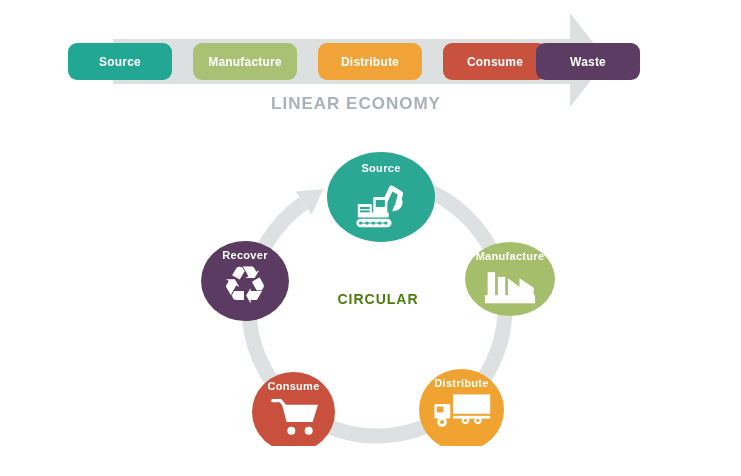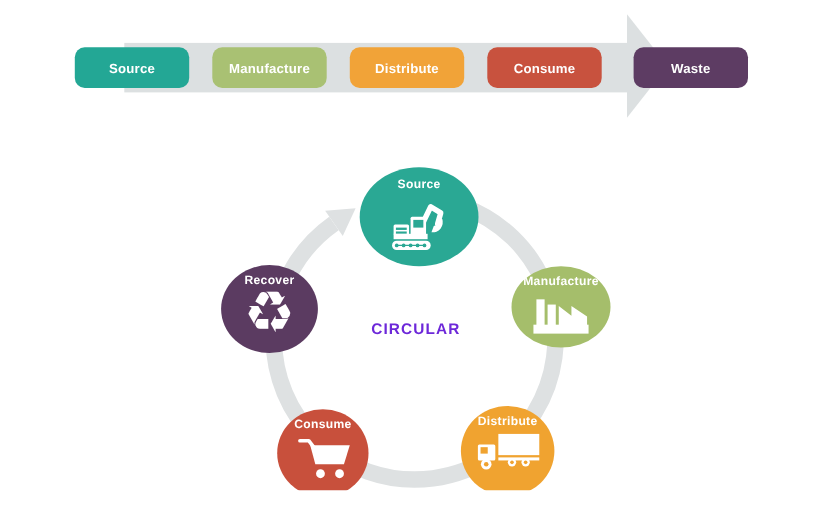--- a/index.html
+++ b/index.html
@@ -2,21 +2,21 @@
 <html><head>
 <meta charset="utf-8">
 <style>
   html,body{margin:0;padding:0;background:#fff;}
   #stage{position:relative;width:741px;height:446px;background:#ffffff;overflow:hidden;
          font-family:"Liberation Sans",sans-serif;}
   #bg-layer{position:absolute;left:0;top:0;}
   .pill{position:absolute;top:43px;height:37px;width:104px;border-radius:9px;
         display:flex;align-items:center;justify-content:center;}
   .pill span{color:#fff;font-size:12px;font-weight:700;letter-spacing:.2px;}
-  .pill-0{left:68px;} .pill-1{left:193px;} .pill-2{left:318px;} .pill-3{left:443px;} .pill-4{left:576px;}
+  .pill-0{left:68px;} .pill-1{left:193px;} .pill-2{left:318px;} .pill-3{left:443px;} .pill-4{left:536px;}
   .section-title{position:absolute;text-align:center;font-weight:700;letter-spacing:1px;}
   #linear-title{left:271px;top:94px;width:170px;font-size:17px;}
   #circular-title{left:316px;top:291px;width:124px;font-size:14px;line-height:17px;}
   .bubble{position:absolute;border-radius:50%;display:flex;flex-direction:column;
           align-items:center;padding-top:8px;box-sizing:border-box;}
   .bubble .blabel{color:#fff;font-size:11px;font-weight:700;letter-spacing:.3px;}
   #bubble-source{left:327px;top:152px;width:108px;height:90px;padding-top:10px;}
   #bubble-manufacture{left:465px;top:242px;width:90px;height:74px;}
   #bubble-distribute{left:419px;top:369px;width:85px;height:82px;}
   #bubble-consume{left:252px;top:372px;width:83px;height:80px;}
@@ -46,22 +46,23 @@
   <div class="pill pill-2" style="background-color: rgb(241, 163, 56);">
     <span>Distribute</span>
   </div>
   <div class="pill pill-3" style="background-color: rgb(200, 82, 62);">
     <span>Consume</span>
   </div>
   <div class="pill pill-4" style="background-color: rgb(93, 60, 99);">
     <span>Waste</span>
   </div>
 
+  <div id="linear-title" class="section-title" style="color: rgb(169, 178, 182);">LINEAR ECONOMY</div>
 
-  <div id="circular-title" class="section-title" style="color: #6d28d9;">
+  <div id="circular-title" class="section-title" style="color: #4d7c0f;">
     <div>CIRCULAR</div>
   </div>
 
   <div id="bubble-source" class="bubble" style="background-color: rgb(42, 168, 148);">
     <span class="blabel">Source</span>
     <svg width="64" height="52" viewBox="0 0 90 74">
       <path d="M46,46 L60,17 L73,25 L69,39" stroke="#fff" stroke-width="7" fill="none" stroke-linecap="round" stroke-linejoin="round"></path>
       <path d="M75,33 a13,13 0 0 1 -14,17 l3,-8 a7,7 0 0 0 5,-9 z" fill="#fff"></path>
       <rect x="12" y="40" width="20" height="14" rx="2" fill="#fff"></rect>
       <rect x="15" y="44" width="14" height="3" style="fill: rgb(42, 168, 148);"></rect>

